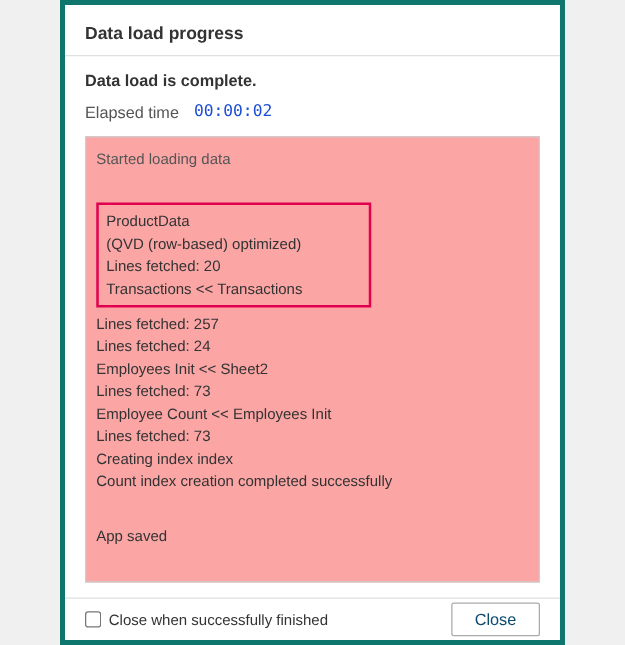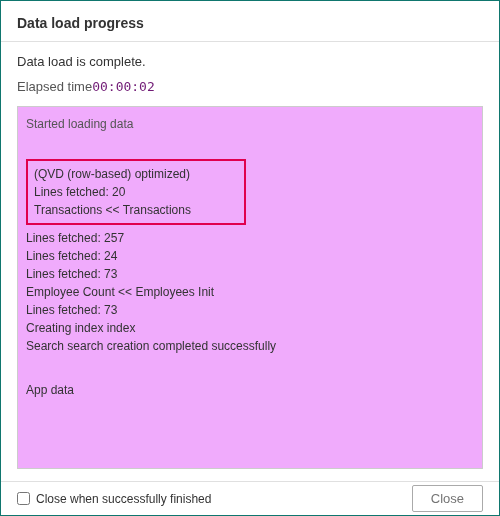--- a/index.html
+++ b/index.html
@@ -6,24 +6,24 @@
     body {
       font-family: Arial, sans-serif;
       font-size: 13px;
       background: #f0f0f0;
       display: flex;
       align-items: center;
       justify-content: center;
       min-height: 100vh;
     }
     .dialog {
-      width: 500px;
+      width: 404px;
       height: 516px;
       background: #fff;
-      border: 1px solid #0f766e;
+      border: 4px solid #0f766e;
       display: flex;
       flex-direction: column;
     }
     .dialog-header {
       padding: 14px 16px 10px 16px;
       border-bottom: 1px solid #e0e0e0;
     }
     .dialog-header-title {
       font-weight: bold;
       font-size: 14px;
@@ -31,42 +31,42 @@
     }
     .dialog-body {
       flex: 1;
       padding: 12px 16px;
       overflow: hidden;
       display: flex;
       flex-direction: column;
       gap: 6px;
     }
     .status-complete {
-      font-weight: normal;
+      font-weight: bold;
       font-size: 13px;
       color: #333;
       margin-bottom: 4px;
     }
     .elapsed-row {
       display: flex;
       align-items: center;
-      gap: 0;
+      gap: 12px;
       font-size: 13px;
       color: #555;
       margin-bottom: 6px;
     }
     .elapsed-time {
-      color: #701a75;
+      color: #1d4ed8;
       font-family: monospace;
     }
     .log-container {
       flex: 1;
       border: 1px solid #ccc;
       overflow-y: scroll;
-      background: #f0abfc;
+      background: #fca5a5;
       padding: 8px 0 4px 8px;
       position: relative;
     }
     .log-content {
       font-size: 12px;
       color: #333;
       line-height: 1.5;
     }
     .log-content .section-title {
       color: #555;
@@ -104,21 +104,21 @@
     .checkbox-label input[type="checkbox"] {
       cursor: pointer;
     }
     .close-btn {
       background: #fff;
       border: 1px solid #aaa;
       padding: 5px 18px;
       font-size: 13px;
       cursor: pointer;
       border-radius: 2px;
-      color: #737373;
+      color: #0c4a6e;
     }
     
     .log-container::-webkit-scrollbar {
       width: 12px;
     }
     .log-container::-webkit-scrollbar-track {
       background: #f0f0f0;
     }
     .log-container::-webkit-scrollbar-thumb {
       background: #bbb;
@@ -139,34 +139,36 @@
     <div class="elapsed-row">
       <span>Elapsed time</span>
       <span class="elapsed-time">00:00:02</span>
     </div>
 
     <div class="log-container">
       <div class="log-content">
         <div class="section-title log-line">Started loading data</div>
         <br>
         <div class="highlighted-block">
+          <span class="log-line">ProductData</span>
           <span class="log-line">(QVD (row-based) optimized)</span>
           <span class="log-line">Lines fetched: 20</span>
           <span class="log-line">Transactions &lt;&lt; Transactions</span>
         </div>
         <span class="log-line">Lines fetched: 257</span>
         <span class="log-line">Lines fetched: 24</span>
+        <span class="log-line">Employees Init &lt;&lt; Sheet2</span>
         <span class="log-line">Lines fetched: 73</span>
         <span class="log-line">Employee Count &lt;&lt; Employees Init</span>
         <span class="log-line">Lines fetched: 73</span>
         <span class="log-line">Creating index index</span>
-        <span class="log-line">Search search creation completed successfully</span>
+        <span class="log-line">Count index creation completed successfully</span>
         <div class="app-saved">
           <br>
-          <span>App data</span>
+          <span>App saved</span>
         </div>
         
       </div>
     </div>
   </div>
 
   <div class="dialog-footer">
     <label class="checkbox-label">
       <input type="checkbox" style="">
       <span>Close when successfully finished</span>

